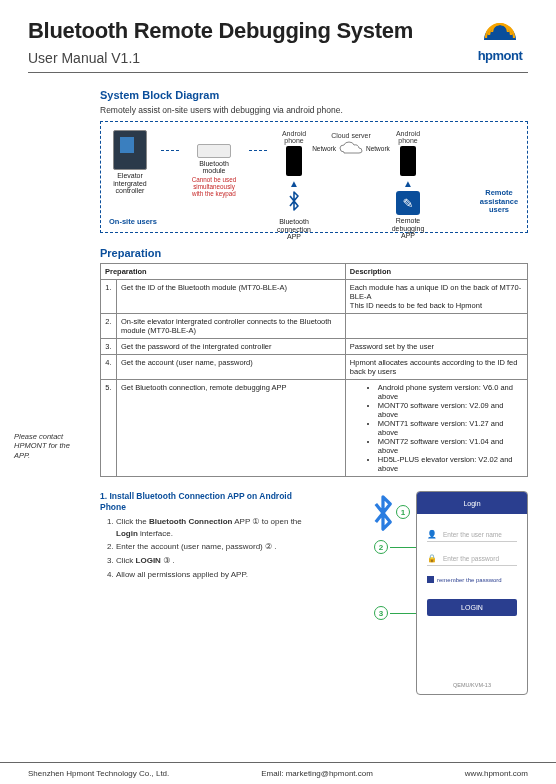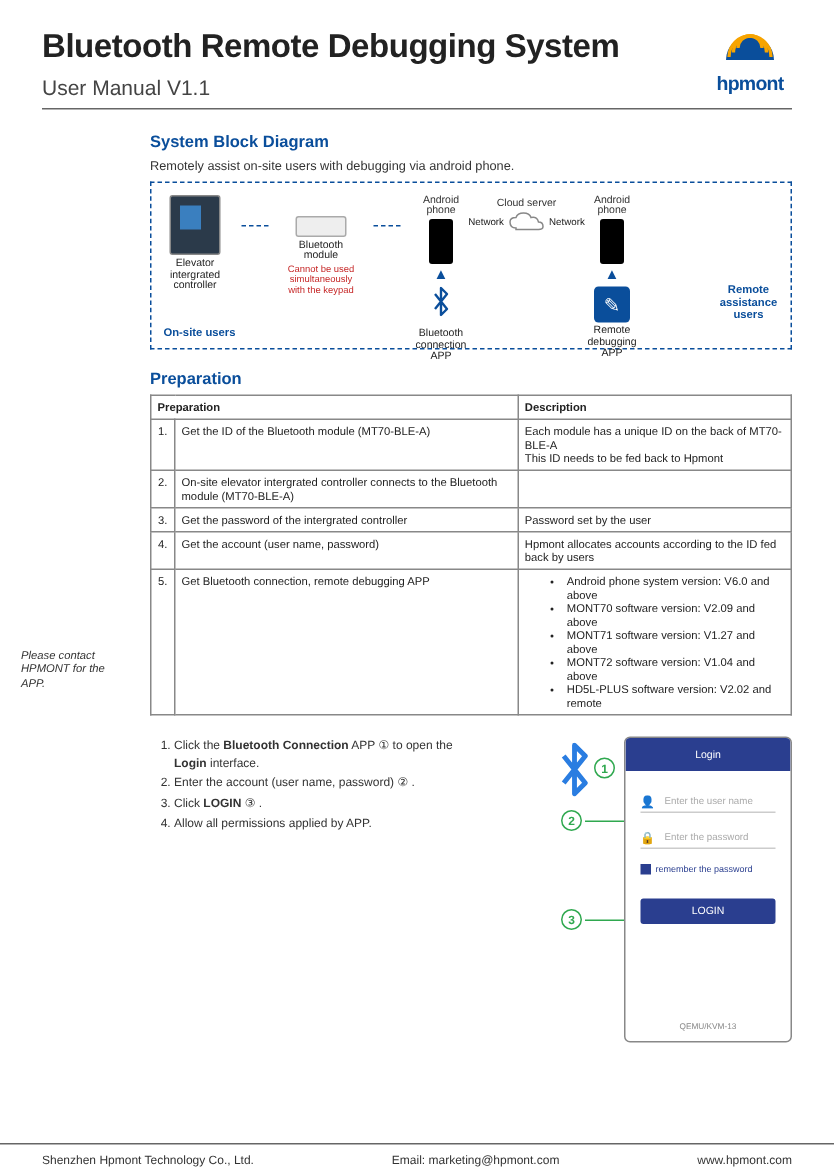--- a/index.html
+++ b/index.html
@@ -166,29 +166,30 @@
           </tr>
           <tr>
             <td class="num">5.</td>
             <td>Get Bluetooth connection, remote debugging APP</td>
             <td>
               <ul>
                 <li>Android phone system version: V6.0 and above</li>
                 <li>MONT70 software version: V2.09 and above</li>
                 <li>MONT71 software version: V1.27 and above</li>
                 <li>MONT72 software version: V1.04 and above</li>
-                <li>HD5L-PLUS software version: V2.02 and remote</li>
+                <li>HD5L-PLUS elevator version: V2.02 and above</li>
               </ul>
             </td>
           </tr>
         </tbody>
     </table>
 
     <div class="op-section">
       <div class="op-left">
+        <div class="op-sub">1. Install Bluetooth Connection APP on Android Phone</div>
         <ol class="steps" id="steps-ol">
             <li>Click the <span class="bold">Bluetooth Connection</span> APP ① to open the <span class="bold">Login</span> interface.</li>
             <li>Enter the account (user name, password) ② .</li>
             <li>Click <span class="bold">LOGIN</span> ③ .</li>
             <li>Allow all permissions applied by APP.</li>
           </ol>
       </div>
 
       <div class="bt-big">
         <svg width="30" height="36" viewBox="0 0 16 20">

